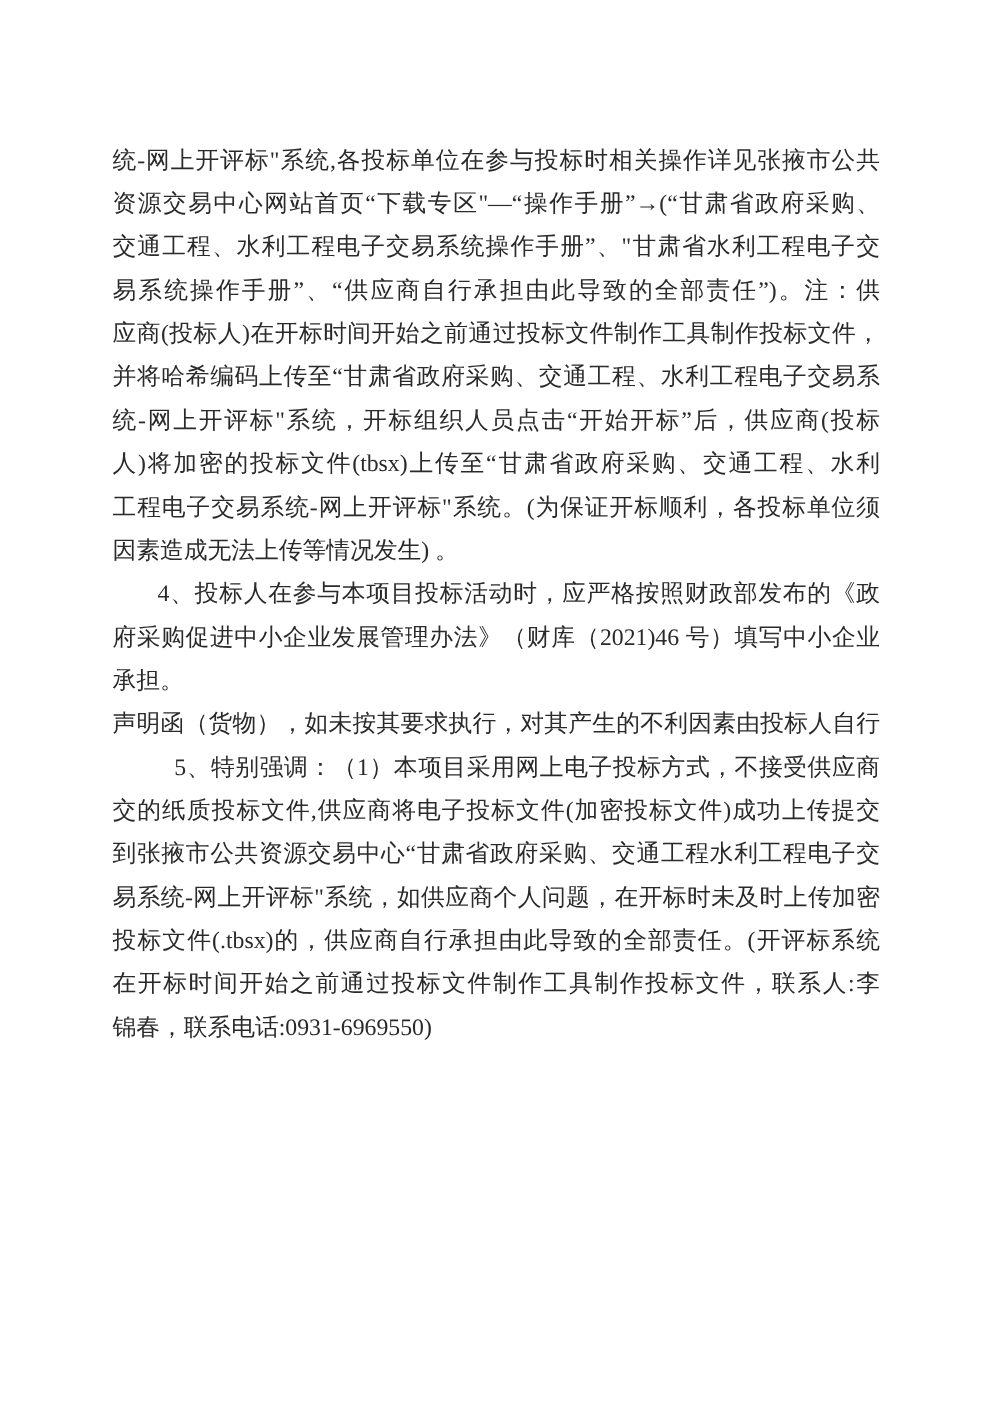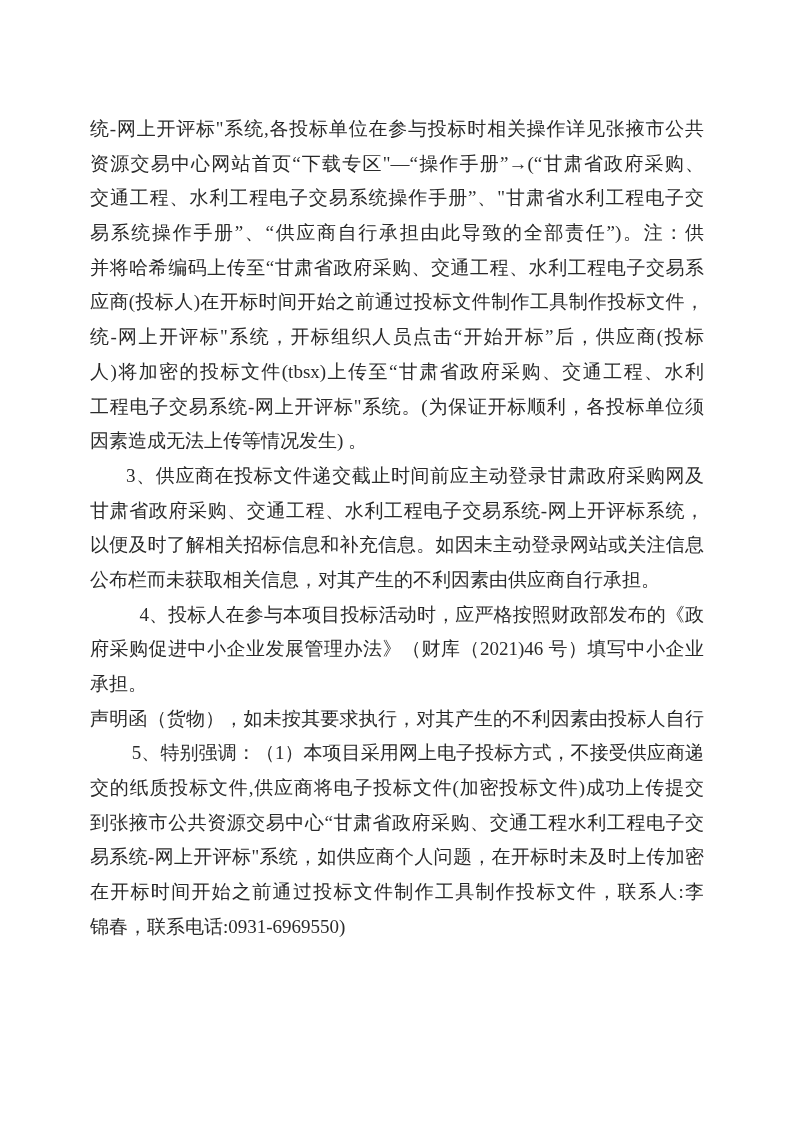--- a/index.html
+++ b/index.html
@@ -47,41 +47,36 @@
 </head>
 <body>
 
 <div class="page">
   <div class="text-block" id="text-block" style="color: rgb(42, 42, 42);">
       <div class="paragraph">
         <div class="line">统-网上开评标"系统,各投标单位在参与投标时相关操作详见张掖市公共</div>
         <div class="line">资源交易中心网站首页“下载专区"—“操作手册”→(“甘肃省政府采购、</div>
         <div class="line">交通工程、水利工程电子交易系统操作手册”、"甘肃省水利工程电子交</div>
         <div class="line">易系统操作手册”、“供应商自行承担由此导致的全部责任”)。注：供</div>
+        <div class="line">应商(投标人)在开标时间开始之前通过投标文件制作工具制作投标文件，</div>
         <div class="line">并将哈希编码上传至“甘肃省政府采购、交通工程、水利工程电子交易系</div>
-        <div class="line">应商(投标人)在开标时间开始之前通过投标文件制作工具制作投标文件，</div>
         <div class="line">统-网上开评标"系统，开标组织人员点击“开始开标”后，供应商(投标</div>
         <div class="line">人)将加密的投标文件(tbsx)上传至“甘肃省政府采购、交通工程、水利</div>
         <div class="line">工程电子交易系统-网上开评标"系统。(为保证开标顺利，各投标单位须</div>
         <div class="line last">因素造成无法上传等情况发生) 。</div>
-      </div>
-      <div class="paragraph">
-        <div class="line">3、供应商在投标文件递交截止时间前应主动登录甘肃政府采购网及</div>
-        <div class="line">甘肃省政府采购、交通工程、水利工程电子交易系统-网上开评标系统，</div>
-        <div class="line">以便及时了解相关招标信息和补充信息。如因未主动登录网站或关注信息</div>
-        <div class="line last">公布栏而未获取相关信息，对其产生的不利因素由供应商自行承担。</div>
       </div>
       <div class="paragraph">
         <div class="line">4、投标人在参与本项目投标活动时，应严格按照财政部发布的《政</div>
         <div class="line">府采购促进中小企业发展管理办法》（财库（2021)46 号）填写中小企业</div>
         <div class="line last">承担。</div>
         <div class="line">声明函（货物），如未按其要求执行，对其产生的不利因素由投标人自行</div>
       </div>
       <div class="paragraph">
         <div class="line">5、特别强调：（1）本项目采用网上电子投标方式，不接受供应商递</div>
         <div class="line">交的纸质投标文件,供应商将电子投标文件(加密投标文件)成功上传提交</div>
         <div class="line">到张掖市公共资源交易中心“甘肃省政府采购、交通工程水利工程电子交</div>
         <div class="line">易系统-网上开评标"系统，如供应商个人问题，在开标时未及时上传加密</div>
+        <div class="line">投标文件(.tbsx)的，供应商自行承担由此导致的全部责任。(开评标系统</div>
         <div class="line">在开标时间开始之前通过投标文件制作工具制作投标文件，联系人:李</div>
         <div class="line last">锦春，联系电话:0931-6969550)</div>
       </div>
     </div>
 </div>
 
 </body></html>

